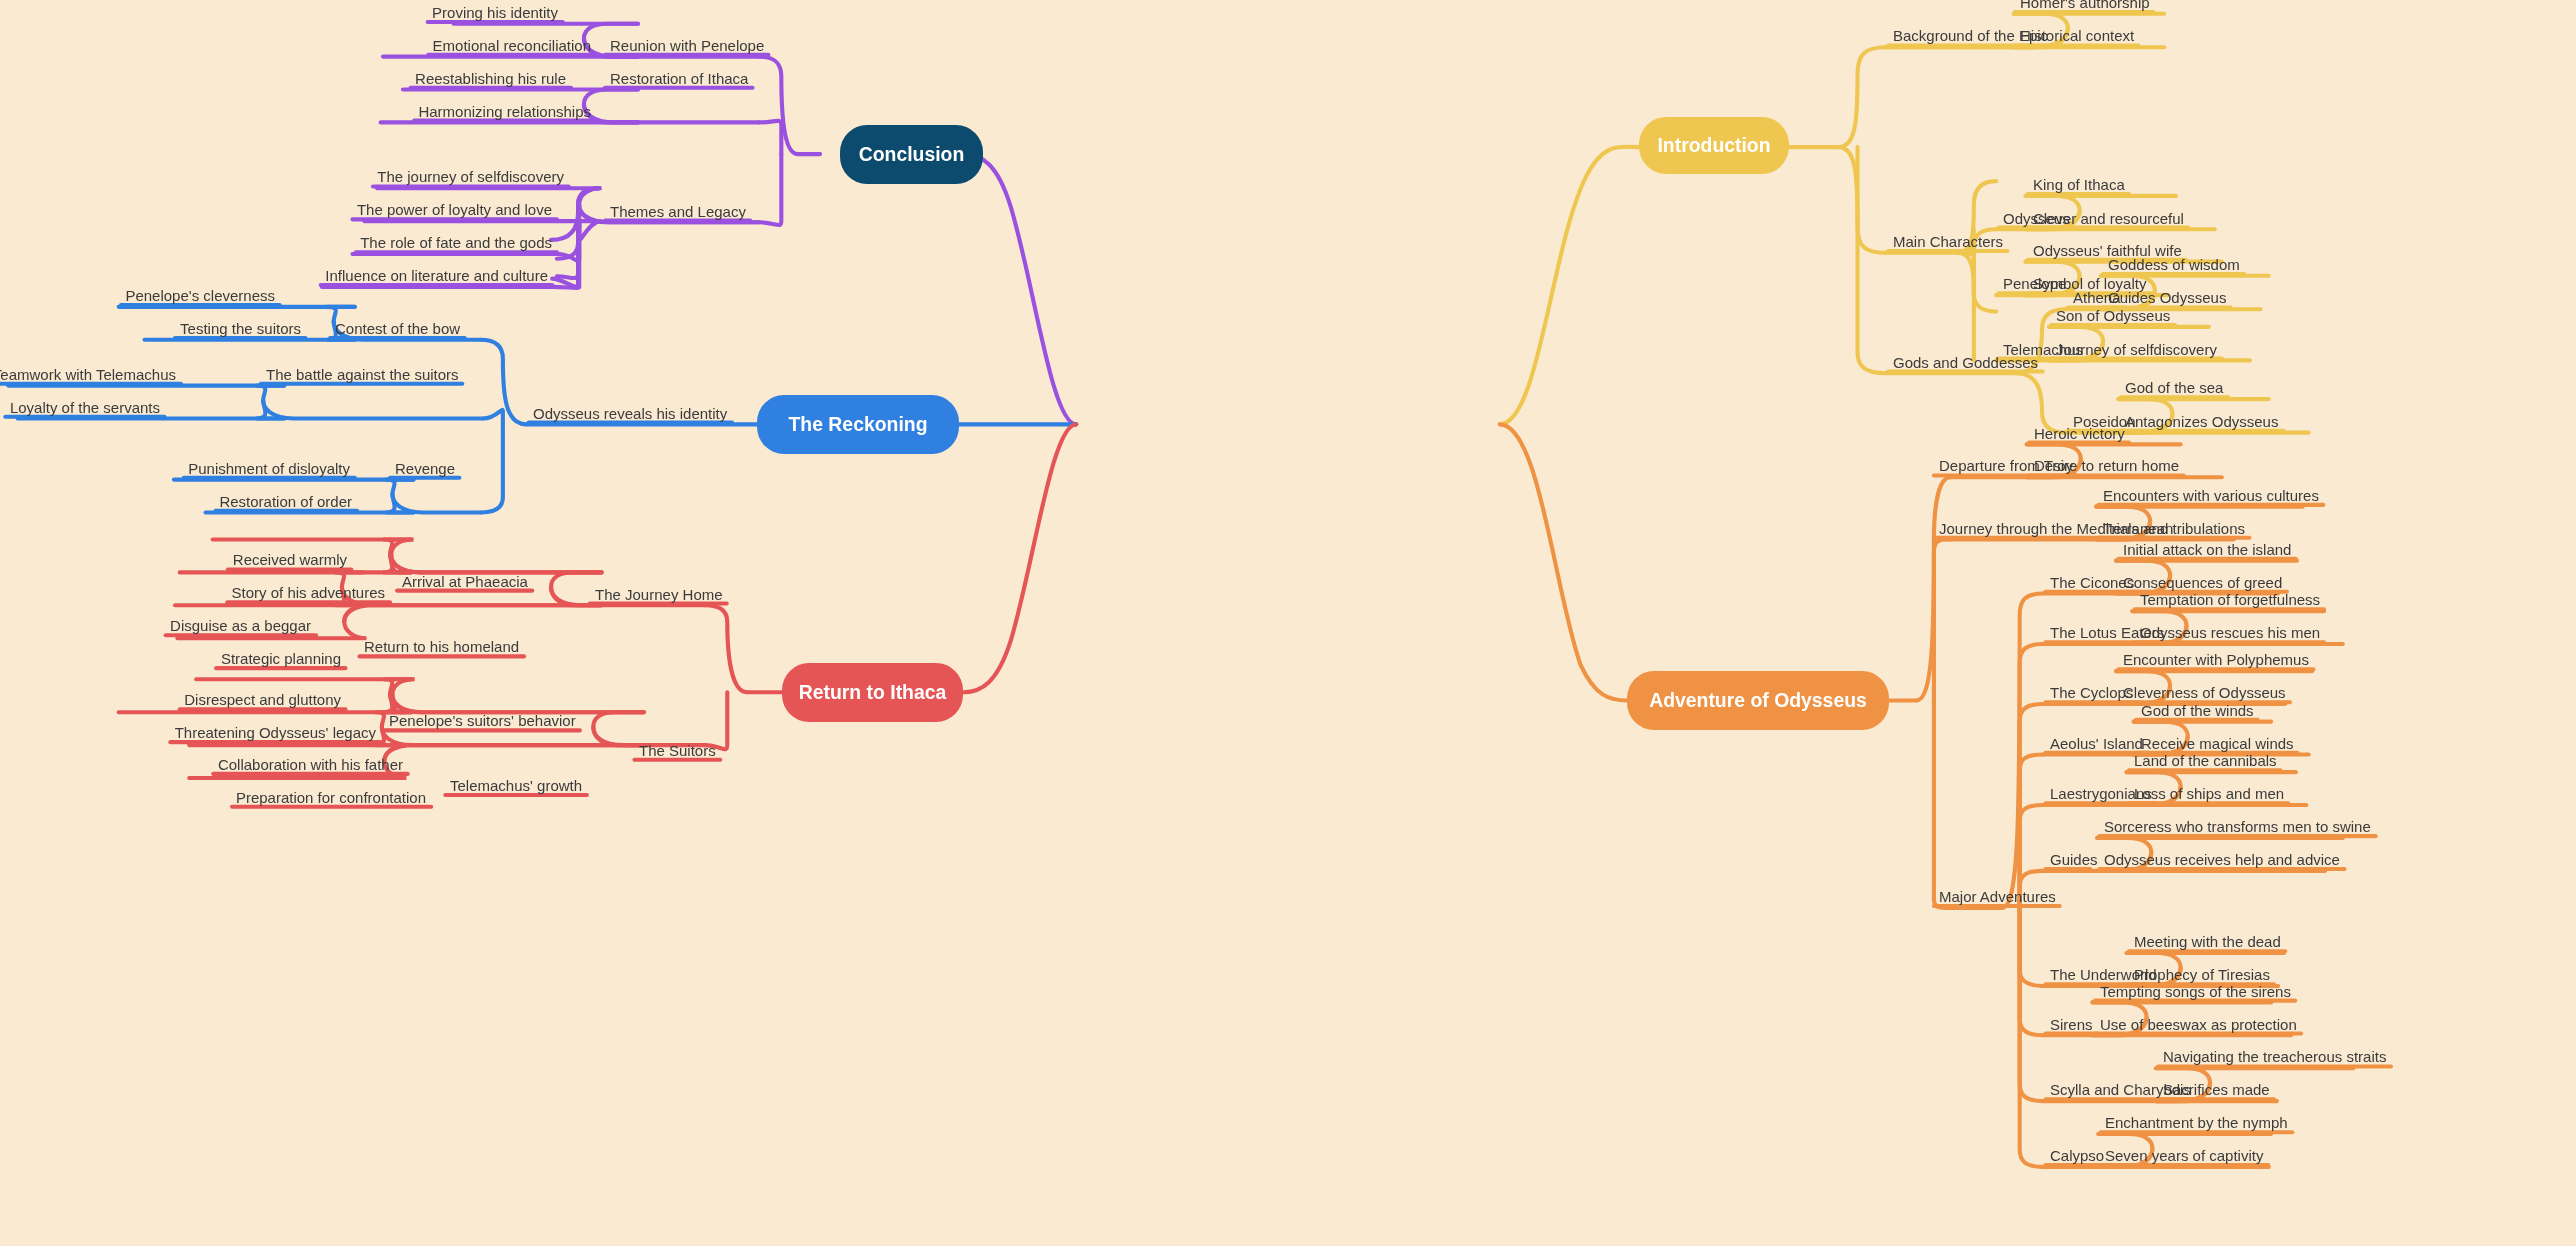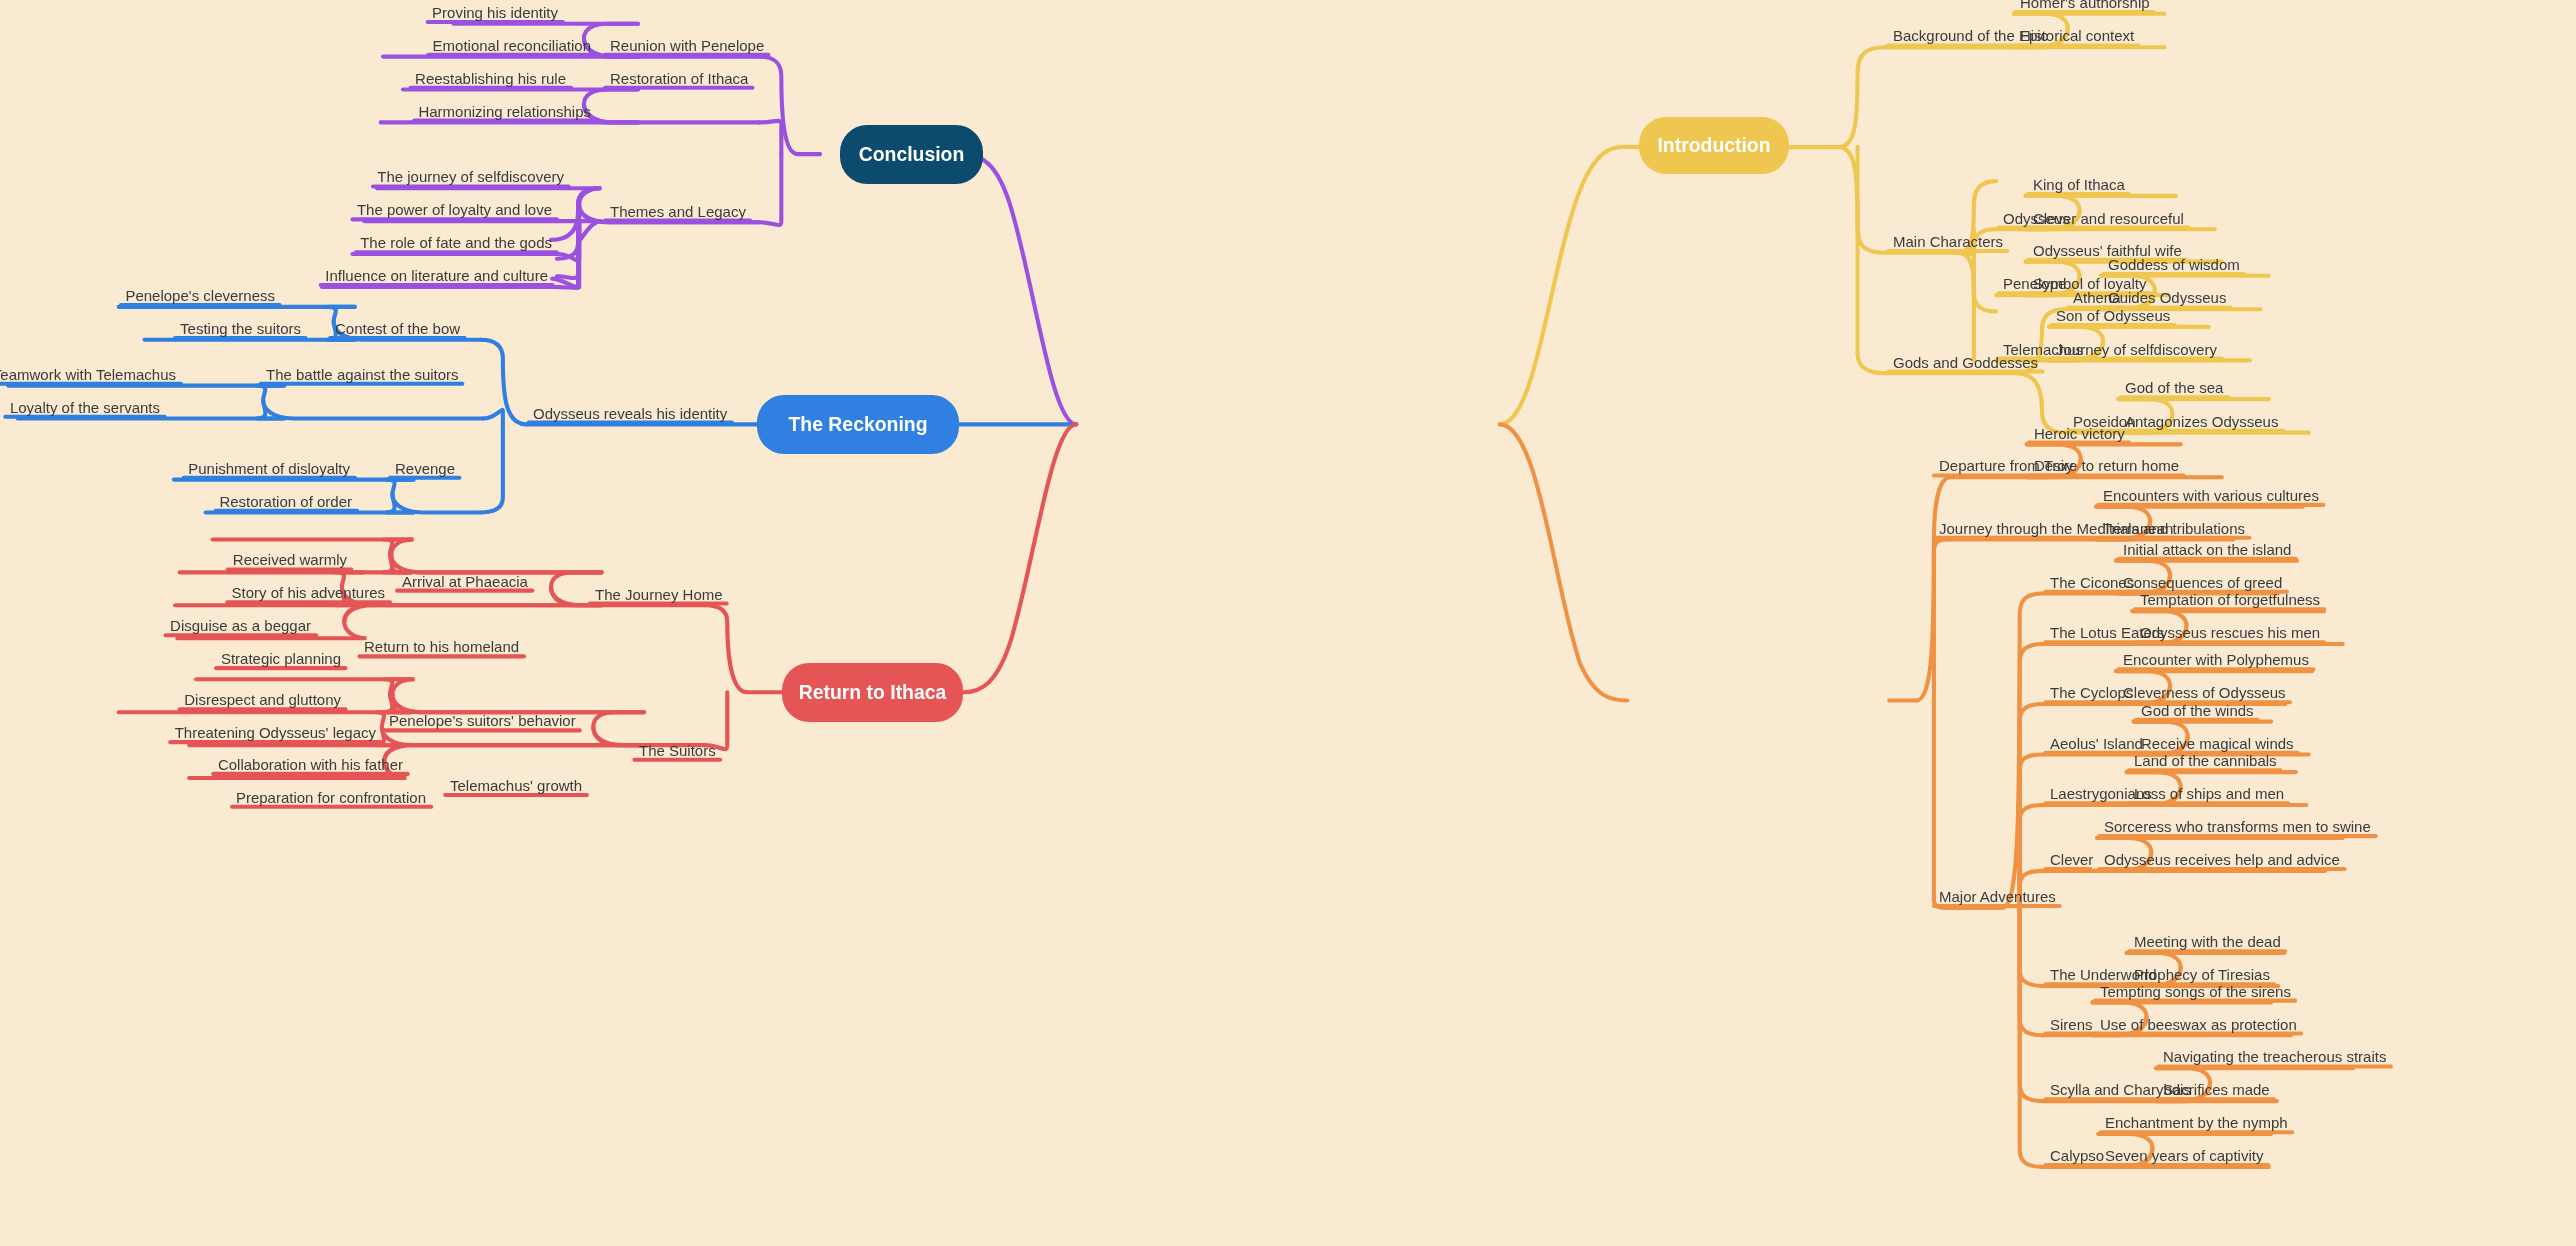--- a/index.html
+++ b/index.html
@@ -380,20 +380,23 @@
       <line x1="758" x2="999" y1="1353" y2="1353" stroke="#E55555" stroke-width="7" stroke-linecap="round"></line>
       <line x1="363" x2="694" y1="1317" y2="1317" stroke="#E55555" stroke-width="7" stroke-linecap="round"></line>
       <line x1="395" x2="734" y1="1373" y2="1373" stroke="#E55555" stroke-width="7" stroke-linecap="round"></line>
     </svg>
 
 
   <div class="node lvl1" style="left:1639px;top:117px;width:150px;height:57px;background:#EFC64F;">
     <span>Introduction</span>
   </div>
 
+  <div class="node lvl1" style="left:1627px;top:671px;width:262px;height:59px;background:#EF9244;">
+    <span>Adventure of Odysseus</span>
+  </div>
 
   <div class="node lvl1" style="left:840px;top:125px;width:143px;height:59px;background:#0c4a6e;">
     <span>Conclusion</span>
   </div>
 
   <div class="node lvl1" style="left:757px;top:395px;width:202px;height:59px;background:#2F80E0;">
     <span>The Reckoning</span>
   </div>
 
   <div class="node lvl1" style="left:782px;top:663px;width:181px;height:59px;background:#E55555;">
@@ -446,21 +449,21 @@
   <div class="lbl r" style="left:2123px;top:700px;">Cleverness of Odysseus</div>
 
   <div class="lbl r" style="left:2050px;top:751px;">Aeolus' Island</div>
   <div class="lbl r" style="left:2141px;top:718px;">God of the winds</div>
   <div class="lbl r" style="left:2141px;top:751px;">Receive magical winds</div>
 
   <div class="lbl r" style="left:2050px;top:801px;">Laestrygonians</div>
   <div class="lbl r" style="left:2134px;top:768px;">Land of the cannibals</div>
   <div class="lbl r" style="left:2134px;top:801px;">Loss of ships and men</div>
 
-  <div class="lbl r" style="left:2050px;top:867px;">Clever</div>
+  <div class="lbl r" style="left:2050px;top:867px;">Guides</div>
   <div class="lbl r" style="left:2104px;top:834px;">Sorceress who transforms men to swine</div>
   <div class="lbl r" style="left:2104px;top:867px;">Odysseus receives help and advice</div>
 
   <div class="lbl r" style="left:2050px;top:982px;">The Underworld</div>
   <div class="lbl r" style="left:2134px;top:949px;">Meeting with the dead</div>
   <div class="lbl r" style="left:2134px;top:982px;">Prophecy of Tiresias</div>
 
   <div class="lbl r" style="left:2050px;top:1032px;">Sirens</div>
   <div class="lbl r" style="left:2100px;top:999px;">Tempting songs of the sirens</div>
   <div class="lbl r" style="left:2100px;top:1032px;">Use of beeswax as protection</div>

